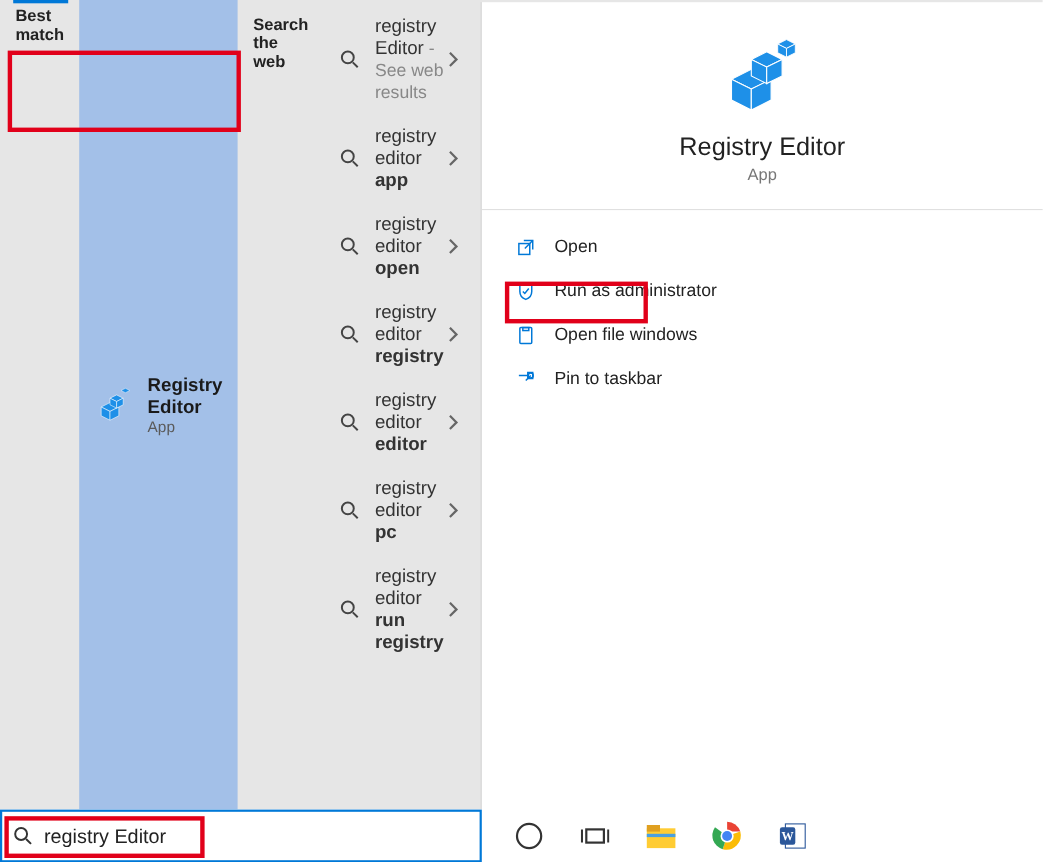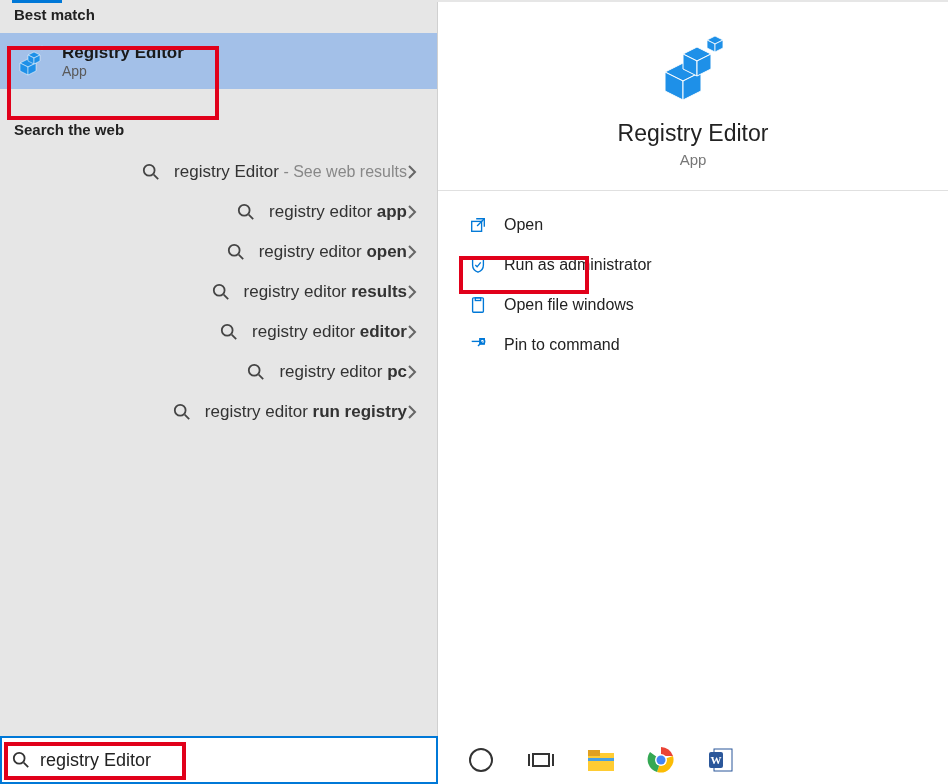--- a/index.html
+++ b/index.html
@@ -3,21 +3,21 @@
 <meta charset="utf-8">
 <style>
   * { box-sizing: border-box; margin: 0; padding: 0; }
   body { font-family: "Segoe UI", Arial, sans-serif; width: 948px; height: 784px; background: #fff; overflow: hidden; position: relative; }
 
   .top-border { position:absolute; top:0; left:0; right:0; height:2px; background:#e6e6e6; }
   .top-accent { position:absolute; top:0; left:12px; width:50px; height:3px; background:#0078d7; }
 
   .main { display:flex; width:100%; height:calc(100% - 48px); }
 
-  .left { width:438px; background:#e6e6e6; display:flex; flex-direction:column; border-right:1px solid #d0d0d0; }
+  .left { width:438px; background:#e6e6e6; display:flex; flex-direction:row; border-right:1px solid #d0d0d0; }
   .right { flex:1; background:#fff; display:flex; flex-direction:column; }
 
   .section-label { font-size:15px; font-weight:600; color:#222; padding:6px 14px 10px 14px; }
 
   .best-match-item { display:flex; align-items:center; background:#a3c0e8; padding:10px 14px; position:relative; }
   .best-match-item .icon-box { width:36px; height:36px; display:flex; align-items:center; justify-content:center; margin-right:12px; }
   .best-match-item .txt .title { font-size:17px; font-weight:600; color:#1a1a1a; }
   .best-match-item .txt .sub { font-size:14px; color:#5a5a5a; }
 
   .highlight-red { border:4px solid #e1001a; }
@@ -77,21 +77,21 @@
             <polygon points="24,5 28,3 32,5 28,7" stroke="#fff" stroke-width="0.4"></polygon>
           </g>
         </svg>
       </div>
       <div class="txt">
         <div class="title">Registry Editor</div>
         <div class="sub">App</div>
       </div>
     </div>
 
-    <div class="section-label" style="padding-top:32px">Search the web</div>
+    <div class="section-label" style="padding-top:14px">Search the web</div>
 
     <div class="web-list" id="web-list">
         <div class="web-item">
           <div class="left-part">
             <span class="magnify">
               <svg width="18" height="18" viewBox="0 0 20 20">
                 <circle cx="8" cy="8" r="6" stroke="#444" stroke-width="2" fill="none"></circle>
                 <line x1="13" y1="13" x2="18" y2="18" stroke="#444" stroke-width="2"></line>
               </svg>
             </span>
@@ -136,21 +136,21 @@
           </span>
         </div>
         <div class="web-item">
           <div class="left-part">
             <span class="magnify">
               <svg width="18" height="18" viewBox="0 0 20 20">
                 <circle cx="8" cy="8" r="6" stroke="#444" stroke-width="2" fill="none"></circle>
                 <line x1="13" y1="13" x2="18" y2="18" stroke="#444" stroke-width="2"></line>
               </svg>
             </span>
-            <span class="txt">registry editor <span class="bold">results</span></span>
+            <span class="txt">registry editor <span class="bold">registry</span></span>
           </div>
           <span class="chev">
             <svg width="10" height="16" viewBox="0 0 10 16">
               <polyline points="2,2 8,8 2,14" stroke="#666" stroke-width="2" fill="none"></polyline>
             </svg>
           </span>
         </div>
         <div class="web-item">
           <div class="left-part">
             <span class="magnify">
@@ -254,21 +254,21 @@
         </div>
         <div class="action">
           <span class="aicon">
             <svg width="18" height="18" viewBox="0 0 20 20" stroke="#0078d7" stroke-width="1.5" fill="none">
               <line x1="3" y1="6" x2="12" y2="6"></line>
               <path d="M12 3 L12 9 L17 9 L17 3 Z" fill="#0078d7" fill-opacity="0"></path>
               <circle cx="15" cy="6" r="2.5"></circle>
               <line x1="15" y1="6" x2="10" y2="11"></line>
             </svg>
           </span>
-          <span>Pin to command</span>
+          <span>Pin to taskbar</span>
         </div>
       </div>
   </div>
 </div>
 
 <div class="highlight-red hl-best"></div>
 <div class="highlight-red hl-open"></div>
 <div class="highlight-red hl-input"></div>
 
 <div class="taskbar">

